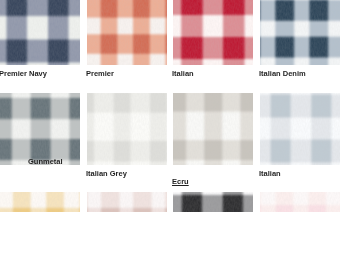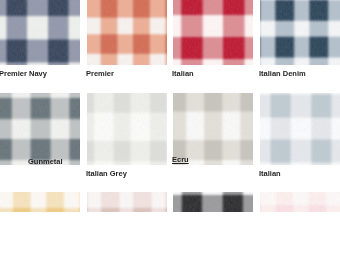--- a/index.html
+++ b/index.html
@@ -150,21 +150,21 @@
 <rect width="18" height="20" fill="#C8C4BD"></rect>
 </pattern>
           </defs>
           <rect x="-3" y="-3" width="86" height="78" fill="url(#pat6)"></rect>
         </svg>
       </div>
       <svg class="tex" width="80" height="72">
         <rect width="80" height="72" filter="url(#weave)"></rect>
       </svg>
 </div>
-<div class="label" style="left:172px;top:156px;text-decoration:underline;">Ecru</div>
+<div class="label" style="left:172px;top:178px;text-decoration:underline;">Ecru</div>
 <div class="swatch" style="left:260px;top:93px;width:80px;height:72px;">
 <div class="inner">
         <svg width="86" height="78" viewBox="-3 -3 86 78">
           <defs>
             <pattern id="pat7" width="40.7" height="45" patternUnits="userSpaceOnUse" patternTransform="translate(10.6,1.5)">
 <rect width="40.7" height="45" fill="#FAFCFE"></rect>
 <rect width="20" height="45" fill="#E5E8EC"></rect>
 <rect width="40.7" height="23" fill="#E5E8EC"></rect>
 <rect width="20" height="23" fill="#BFCAD2"></rect>
 </pattern>

